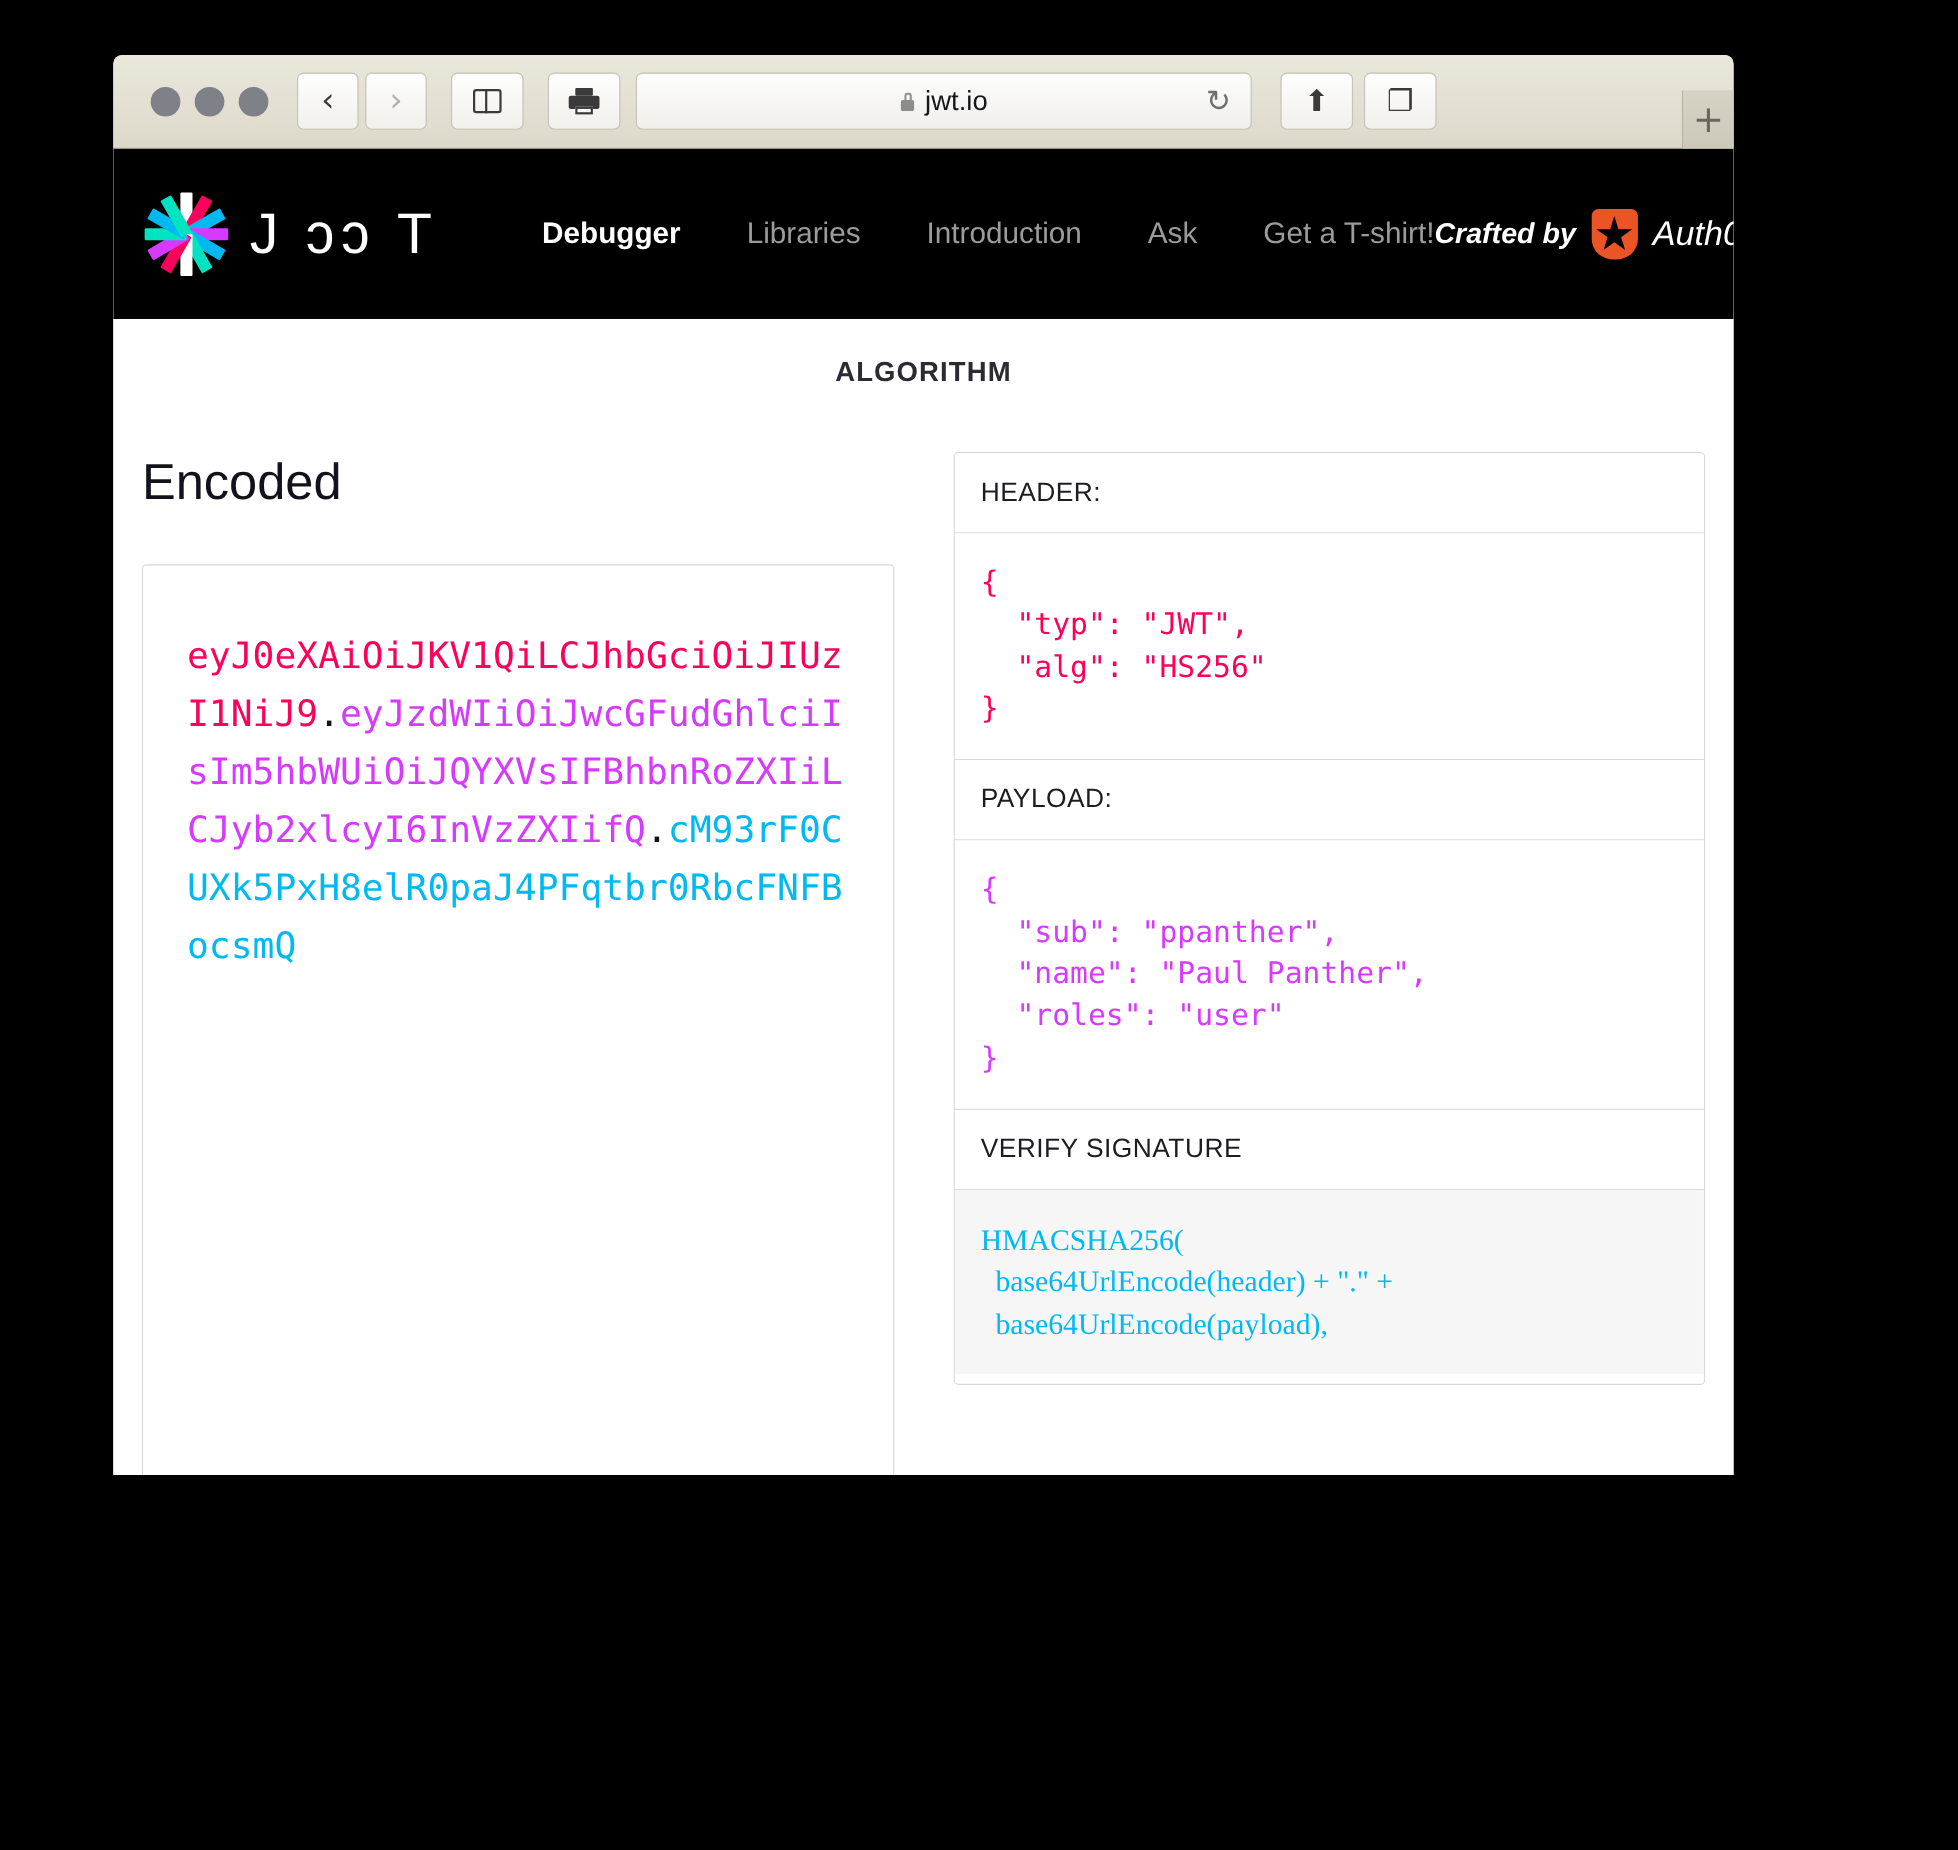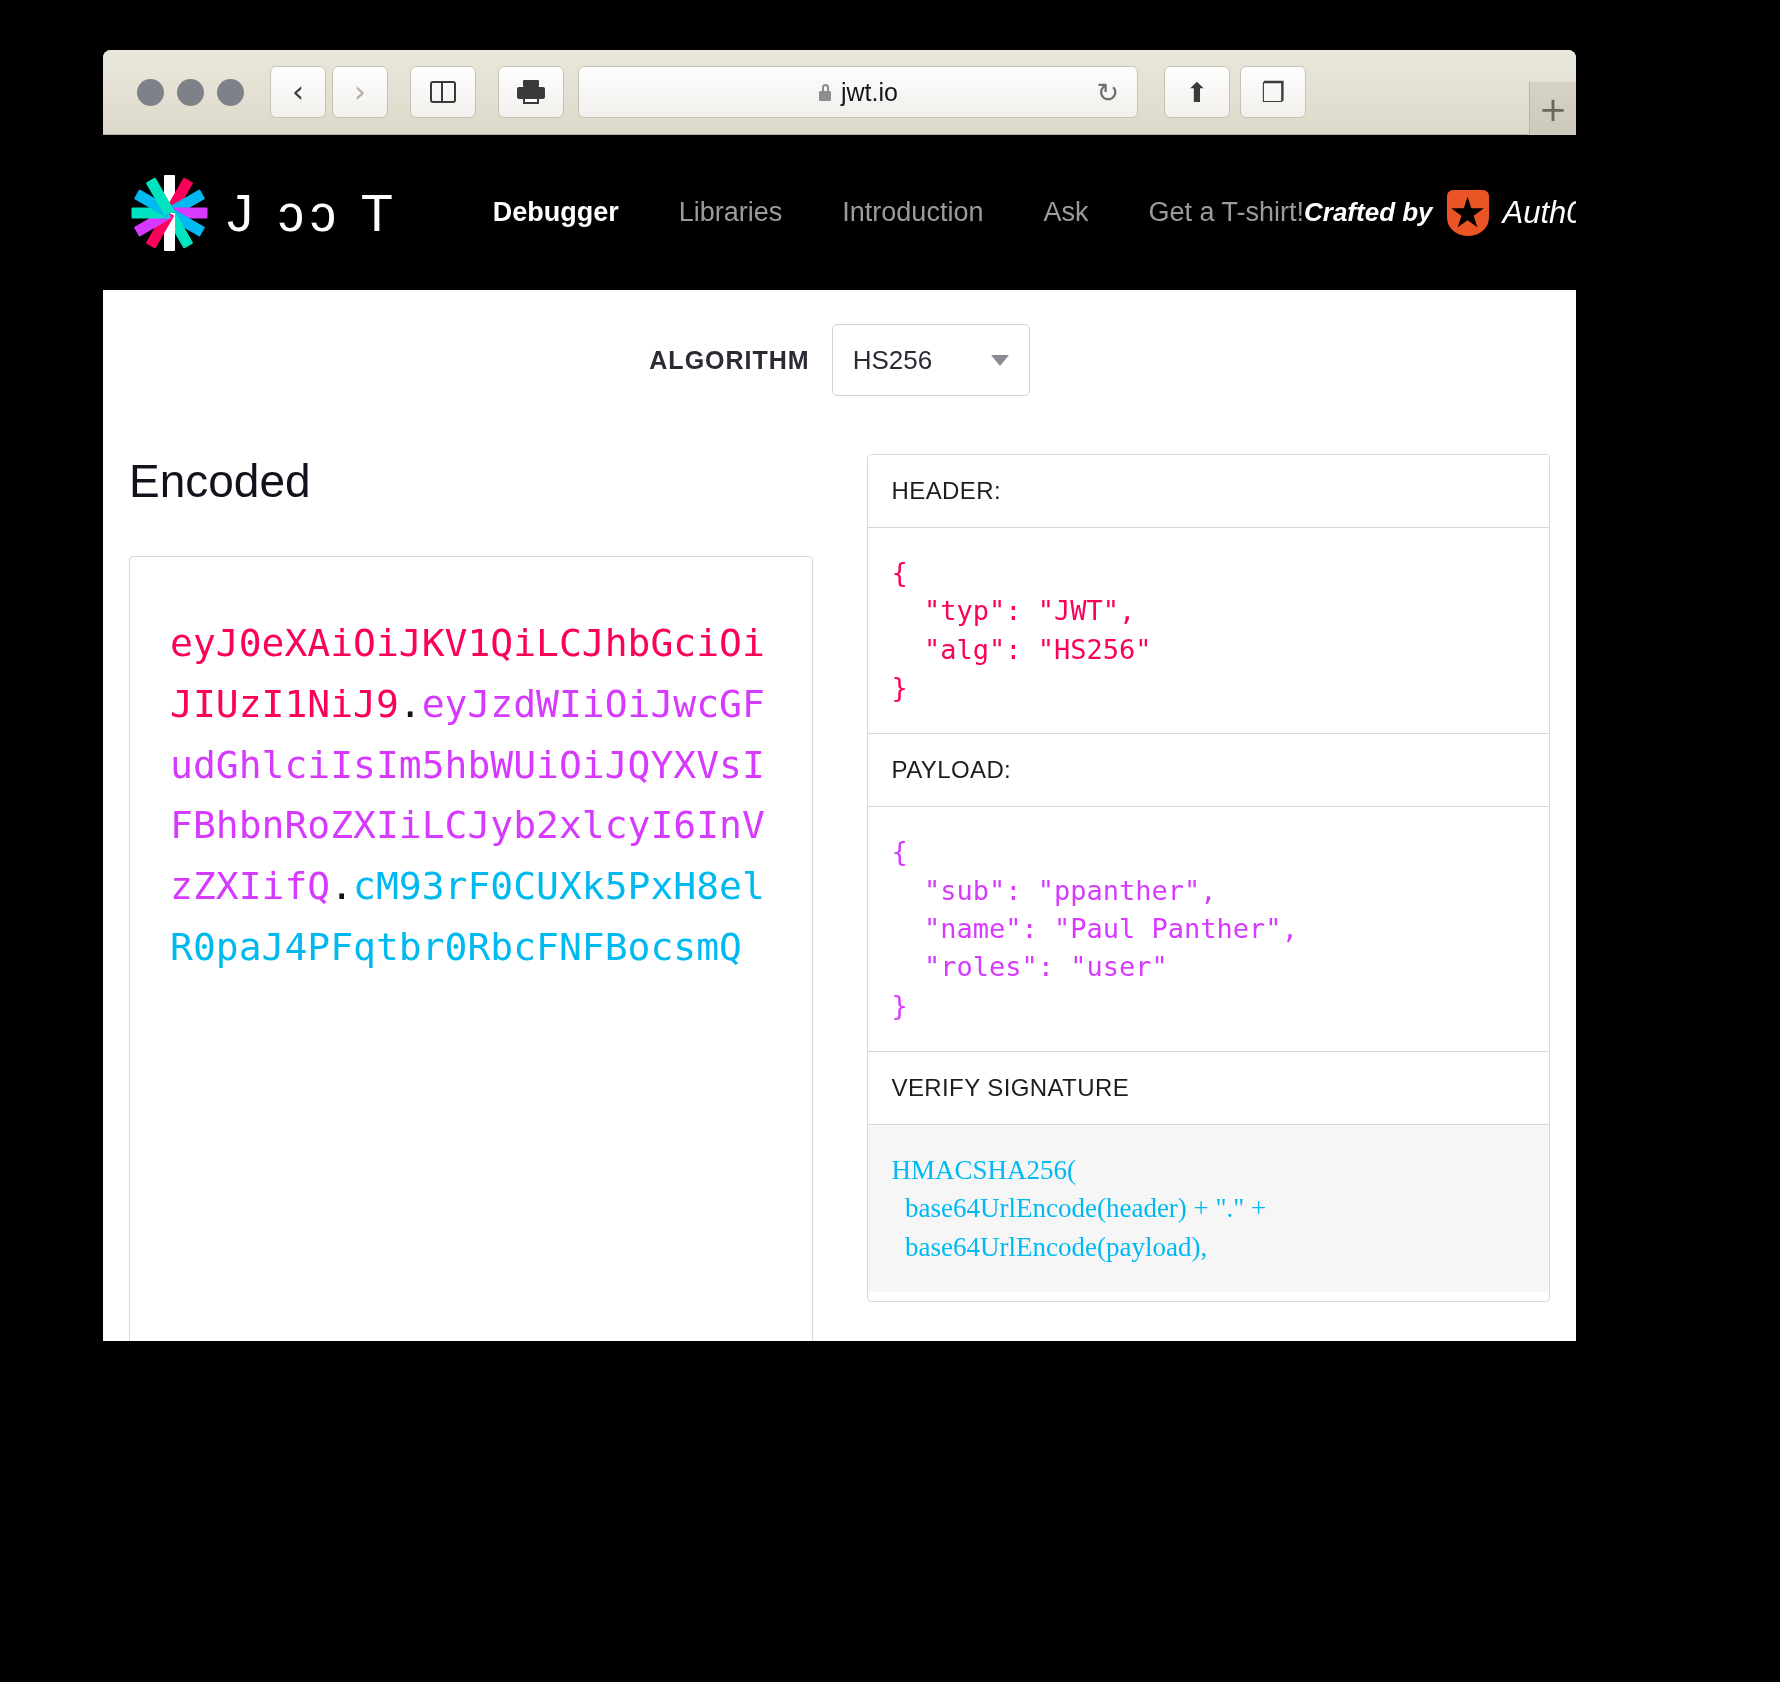--- a/index.html
+++ b/index.html
@@ -393,21 +393,21 @@
   .encoded-box {
     border: 1px solid #d8d8d8;
     border-radius: 4px;
     height: 848px;
     box-sizing: border-box;
     padding: 56px 40px;
     overflow: hidden;
   }
   .token {
     font-family: "DejaVu Sans Mono", monospace;
-    font-size: 38px;
+    font-size: 33px;
     line-height: 1.6;
     word-break: break-all;
     margin: 0;
     white-space: pre-wrap;
   }
   .seg-header { color: #fb015b; }
   .seg-payload { color: #d63aff; }
   .seg-sig { color: #00b9f1; }
   .seg-dot { color: #121212; }
 
@@ -548,24 +548,20 @@
           <span class="auth0-star"></span>
         </span>
         <span class="auth0-word">Auth0</span>
       </div>
     </div>
 
     <div class="page-body">
 
       <div class="algo-row">
         <span class="algo-label">ALGORITHM</span>
-        <div class="algo-select">
-          <span class="algo-value">HS256</span>
-          <span class="caret"></span>
-        </div>
       </div>
 
       <div class="columns">
 
         <div class="col">
           <h2 class="col-title">Encoded</h2>
           <div class="encoded-box">
             <p class="token"><span class="seg-header">eyJ0eXAiOiJKV1QiLCJhbGciOiJIUzI1NiJ9</span><span class="seg-dot">.</span><span class="seg-payload">eyJzdWIiOiJwcGFudGhlciIsIm5hbWUiOiJQYXVsIFBhbnRoZXIiLCJyb2xlcyI6InVzZXIifQ</span><span class="seg-dot">.</span><span class="seg-sig">cM93rF0CUXk5PxH8elR0paJ4PFqtbr0RbcFNFBocsmQ</span></p>
           </div>
         </div>

